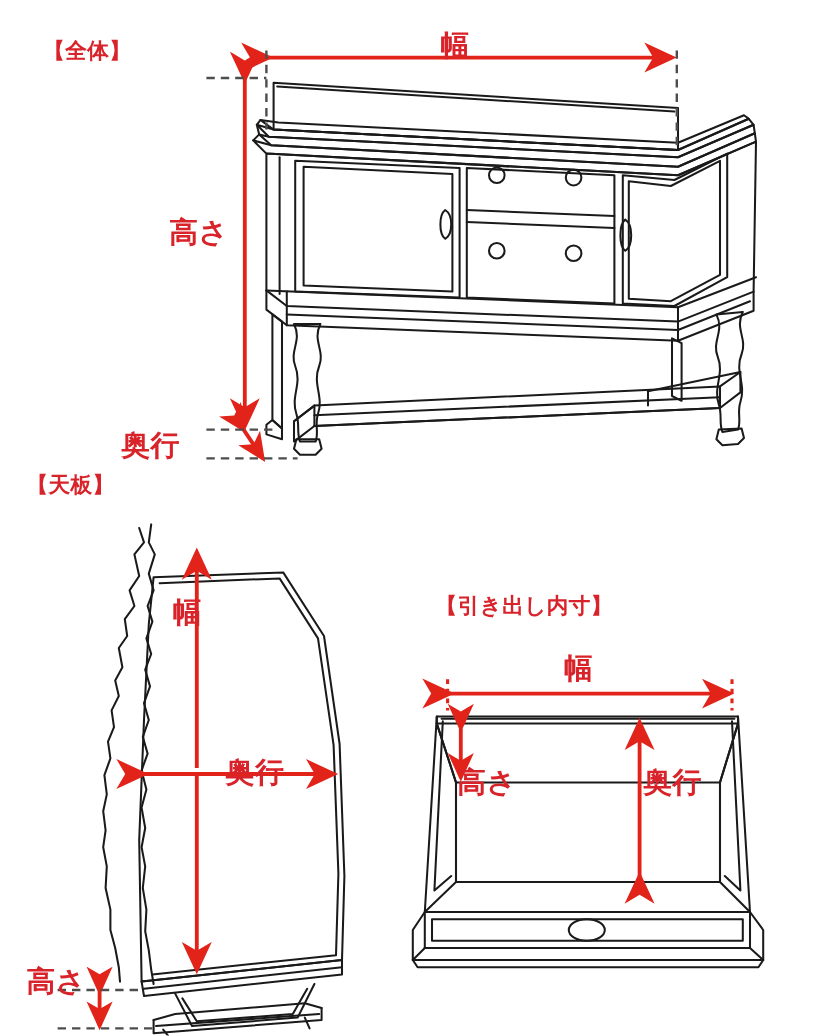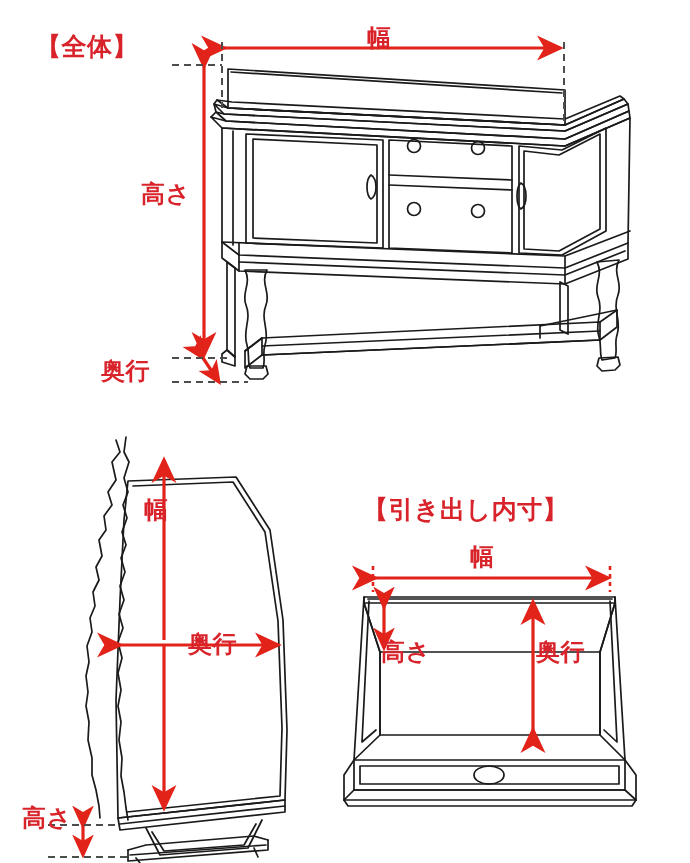--- a/index.html
+++ b/index.html
@@ -8,21 +8,21 @@
     font-family:"DejaVu Sans","Liberation Sans",sans-serif;
     background:#fff;
   }
   .stage{position:absolute;left:0;top:0;width:690px;height:863px;}
   svg.layer{position:absolute;left:0;top:0;width:690px;height:863px;}
   .lbl{
     position:absolute;color:#d9232a;font-weight:bold;white-space:nowrap;
     font-family:"DejaVu Sans","Liberation Sans",sans-serif;
     letter-spacing:0.02em;line-height:1;
   }
-  .sect{font-size:25px;}
+  .sect{font-size:18px;}
   .dim{font-size:24px;}
 </style>
 </head>
 <body>
 
 <div class="stage">
 
   <svg class="layer" viewBox="0 0 690 863">
     <defs>
       <marker id="ah" markerWidth="9" markerHeight="9" refX="7.2" refY="4.5" orient="auto">
@@ -214,20 +214,21 @@
   </svg>
 
   <div class="lbl sect" style="left:36px;top:34px;">【全体】</div>
 
   <div class="lbl dim" style="left:367px;top:26px;">幅</div>
 
   <div class="lbl dim" style="left:141px;top:182px;">高さ</div>
 
   <div class="lbl dim" style="left:101px;top:359px;">奥行</div>
 
+  <div class="lbl sect" style="left:22px;top:396px;">【天板】</div>
 
   <div class="lbl dim" style="left:144px;top:498px;">幅</div>
 
   <div class="lbl dim" style="left:188px;top:632px;">奥行</div>
 
   <div class="lbl dim" style="left:22px;top:806px;">高さ</div>
 
   <div class="lbl sect" style="left:363px;top:497px;text-align:center;">【引き出し内寸】</div>
 
   <div class="lbl dim" style="left:470px;top:545px;">幅</div>

